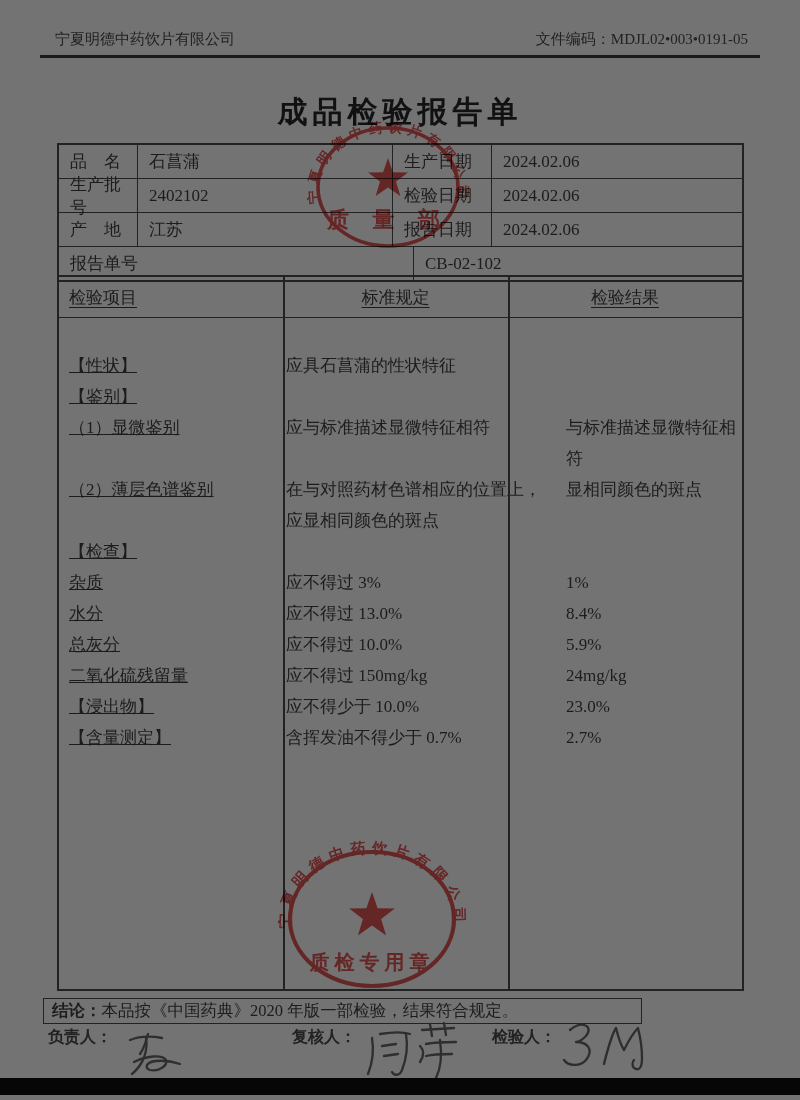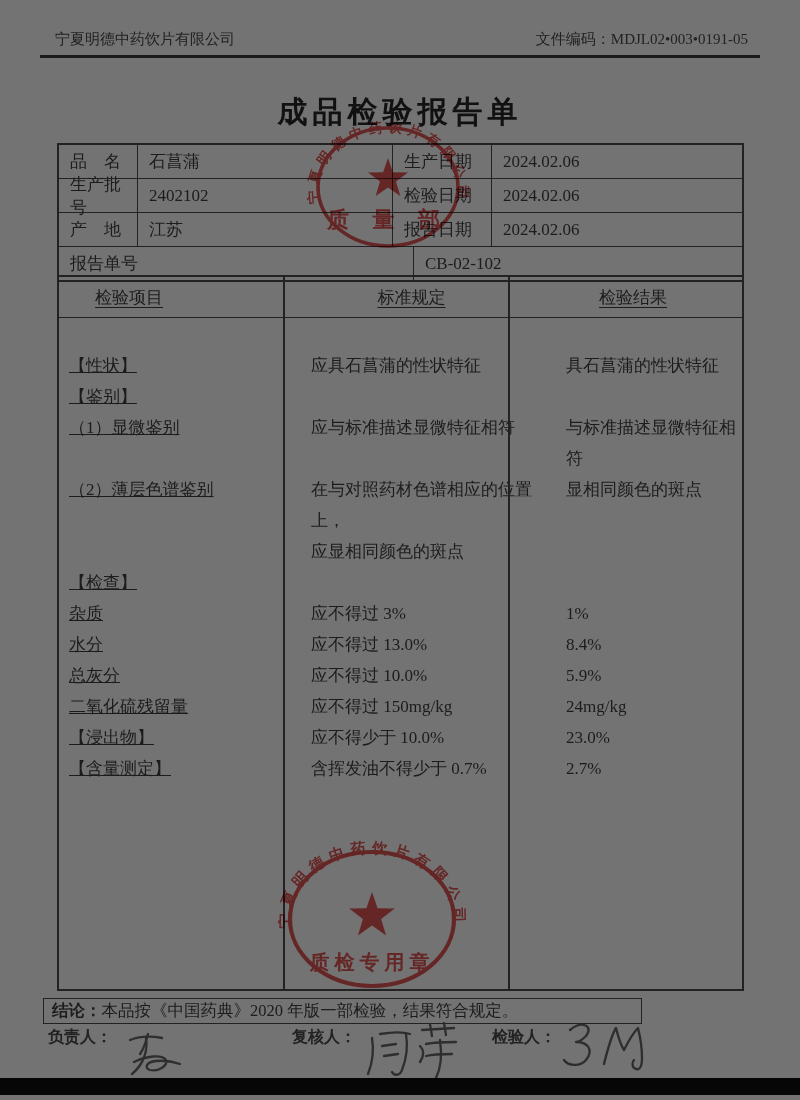--- a/index.html
+++ b/index.html
@@ -27,28 +27,28 @@
   .c4 { flex:1;      border-left:1.5px solid #222; }
   .cspan { width:333px; }
   .cspan2 { flex:1; border-left:1.5px solid #222;margin-left:21px; }
 
   
   .main-table { position:absolute; left:57px; top:275px; width:687px; height:716px;
     border:2px solid #222; box-sizing:border-box; font-size:17px; }
   .vline { position:absolute; top:0; bottom:0; width:1.5px; background:#222; }
   .vline.v1 { left:224px; } .vline.v2 { left:449px; }
   .main-head { display:flex; height:41px; border-bottom:1.5px solid #222; box-sizing:border-box; align-items:center; }
-  .mh1 { width:224px; padding-left:20px; box-sizing:border-box;margin-left:16px; }
+  .mh1 { width:224px; padding-left:10px; box-sizing:border-box; }
   .mh2 { width:225px; text-align:center; }
   .mh3 { flex:1; text-align:center; }
   .main-head span { text-decoration:underline; text-underline-offset:4px; }
   .main-rows { padding-top:32px; }
   .mrow { display:flex; min-height:31px; line-height:31px; }
   .mcell-item { width:224px; padding-left:10px; box-sizing:border-box;text-decoration:underline; }
-  .mcell-std  { width:269px; padding-left:28px; box-sizing:border-box; white-space:pre-line; }
+  .mcell-std  { width:269px; padding-left:3px; box-sizing:border-box; white-space:pre-line; }
   .mcell-res  { flex:1; padding-left:14px; box-sizing:border-box; }
 
   
   .conclusion { position:absolute; left:43px; top:998px; width:599px; height:26px;
     border:1.5px solid #222; box-sizing:border-box; display:flex; align-items:center;
     padding-left:8px; font-size:16.5px; }
   .conclusion b { font-weight:bold; }
 
   
   .sig-label { position:absolute; top:1027px; font-size:16px; font-weight:bold; color:#222; }
@@ -105,21 +105,20 @@
     <div class="vline v2"></div>
     <div class="main-head">
       <div class="mh1"><span>检验项目</span></div>
       <div class="mh2"><span>标准规定</span></div>
       <div class="mh3"><span>检验结果</span></div>
     </div>
     <div class="main-rows" id="main-rows">
         <div class="mrow">
           <div class="mcell-item">【性状】</div>
           <div class="mcell-std">应具石菖蒲的性状特征</div>
-          <div class="mcell-res">具石菖蒲的性状特征</div>
         </div>
         <div class="mrow">
           <div class="mcell-item">【鉴别】</div>
           <div class="mcell-std"></div>
           <div class="mcell-res"></div>
         </div>
         <div class="mrow">
           <div class="mcell-item">（1）显微鉴别</div>
           <div class="mcell-std">应与标准描述显微特征相符</div>
           <div class="mcell-res">与标准描述显微特征相符</div>

